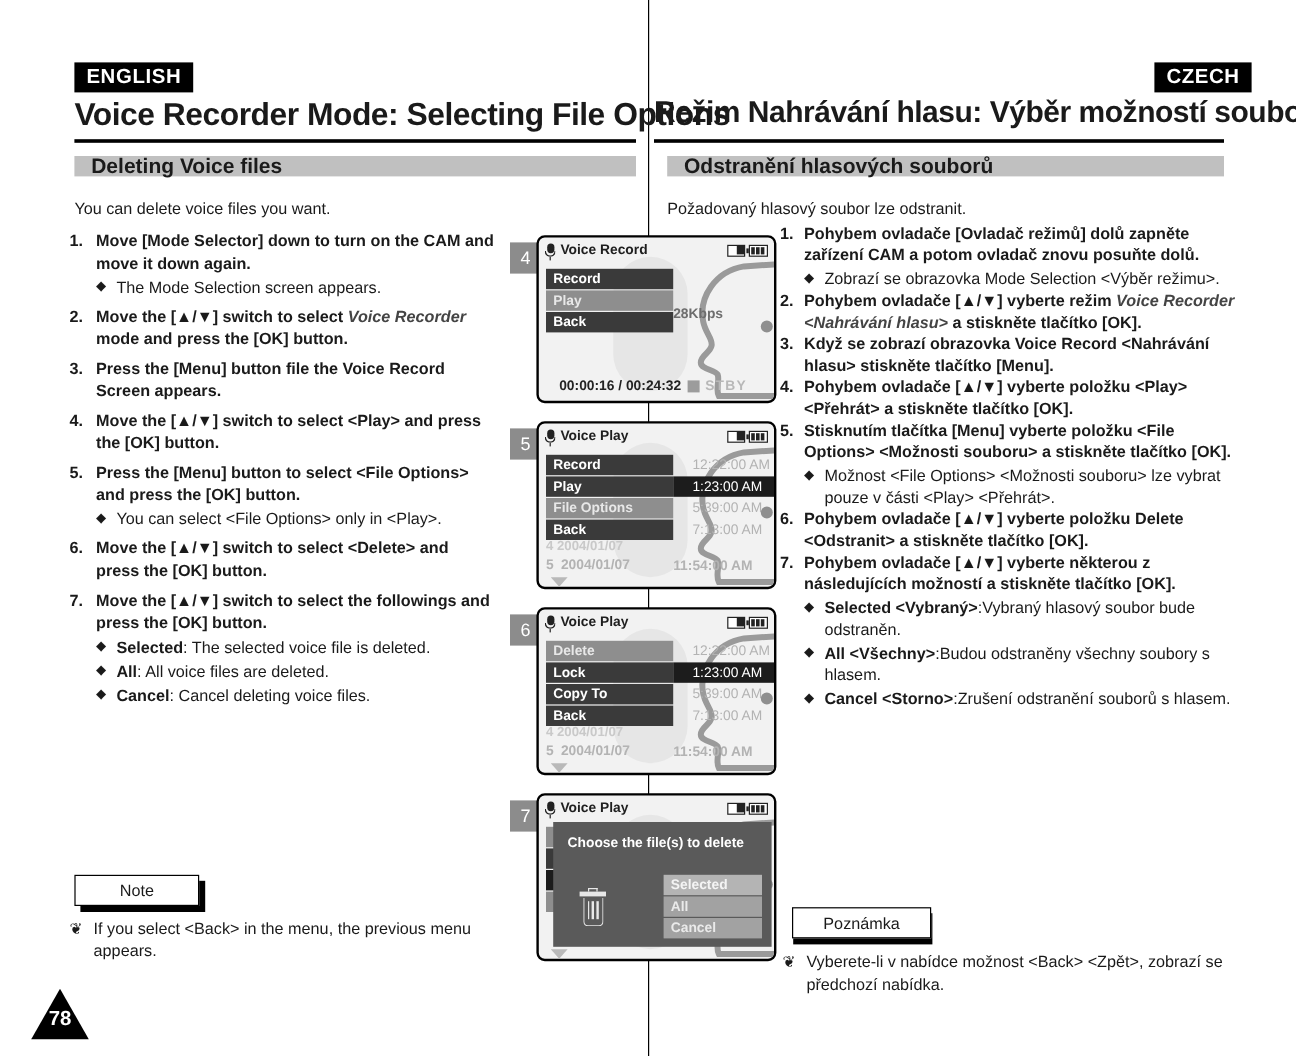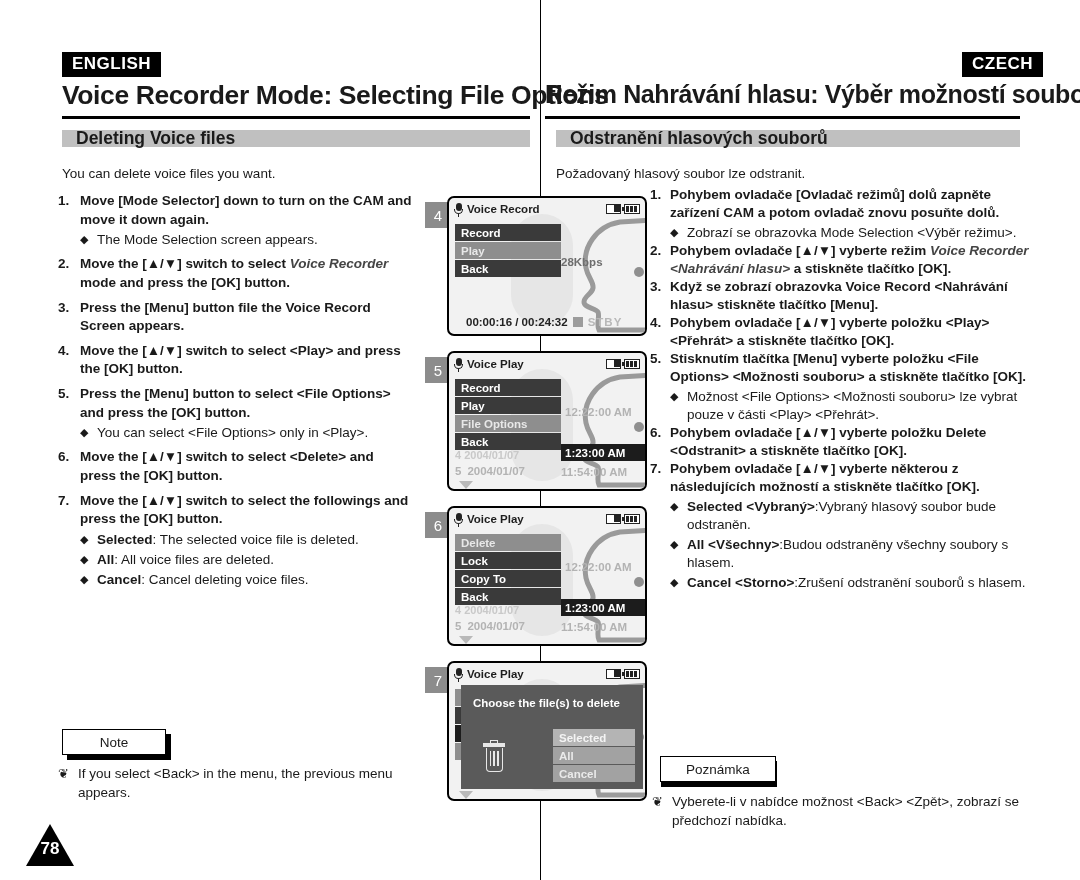--- a/index.html
+++ b/index.html
@@ -277,26 +277,25 @@
 
   
   .file-col {
     position: absolute;
     left: 112px; top: 26px;
     width: 90px;
   }
   .file-row {
     height: 17px;
     display: flex; align-items: center;
-    font-size: 11.5px; font-weight: bold;
+    font-size: 11.5px; font-weight: normal;
     color: #b3b3b3;
     margin-bottom: 1px;
-    padding-left: 4px;
+    padding-left: 16px;
     white-space: nowrap;
-    margin-top: 24px;
   }
   .file-row.sel { background: #1c1c1c; color: #fff; }
 
   .ghost-row {
     position: absolute;
     left: 6px;
     font-size: 11px; font-weight: bold; color: #c9c9c9;
     white-space: nowrap;
   }
   .listrow-last {

